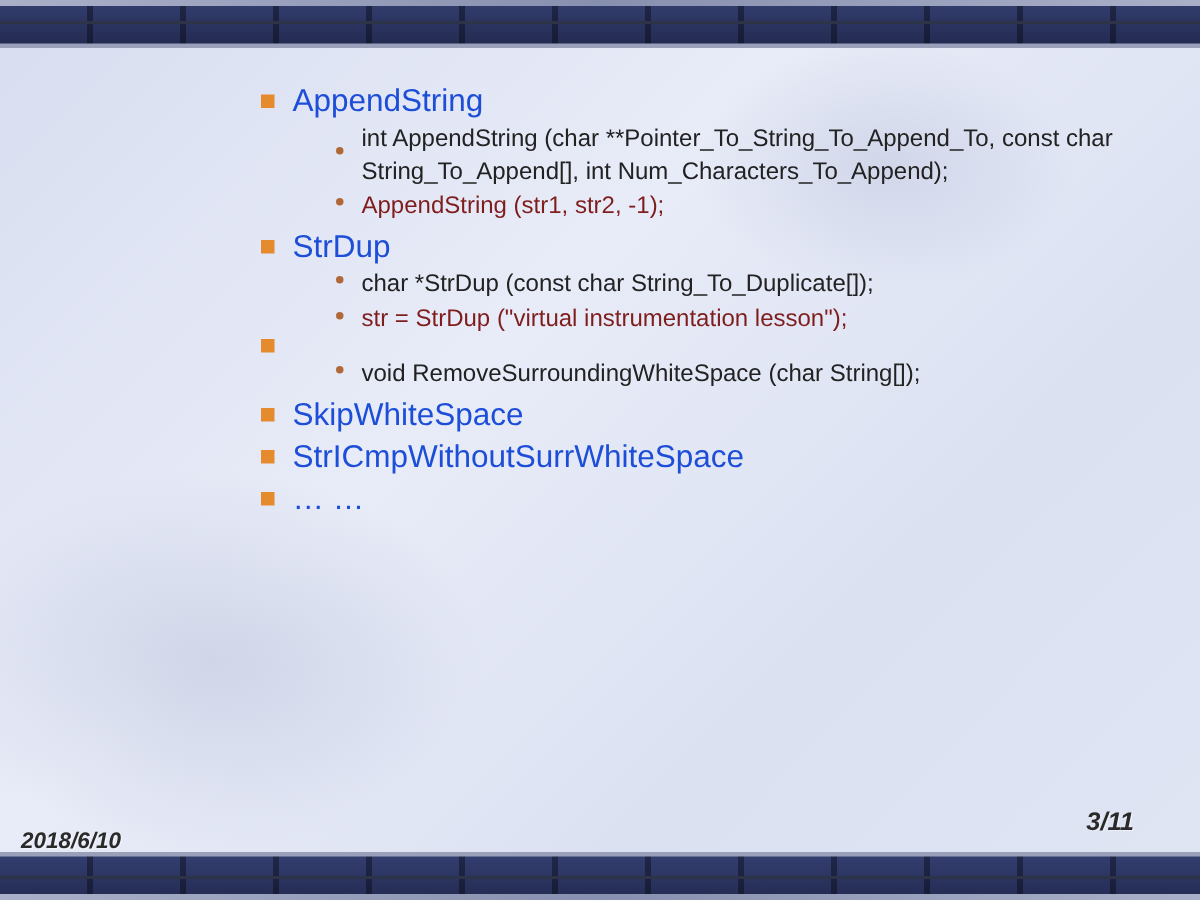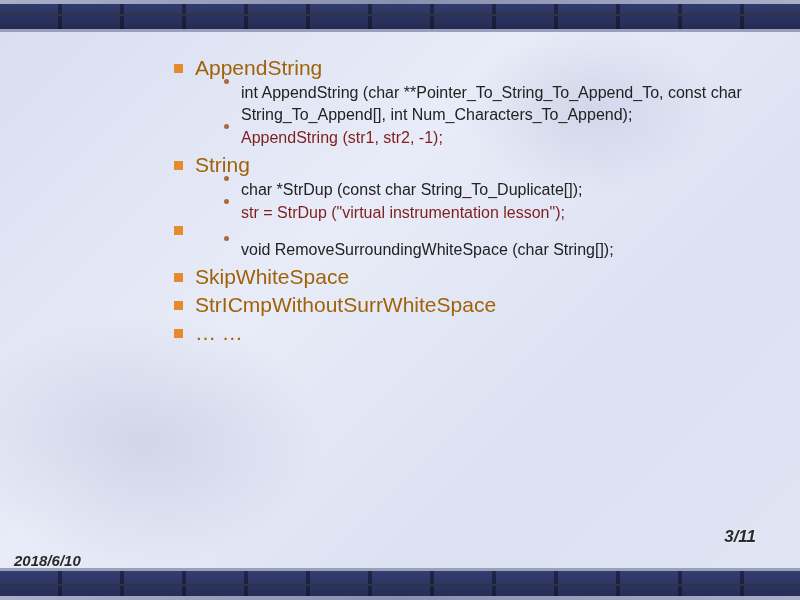--- a/index.html
+++ b/index.html
@@ -57,47 +57,47 @@
   .lvl1 > .row1 .bullet1 {
     width: 8px; height: 8px; border-radius: 50%;
     background: #a64da6; flex: 0 0 auto; position: relative; top: -4px;
   }
 
   
   .lvl2 { margin-left: 54px; margin-top: 6px; }
   .lvl2 > li { margin-top: 4px; }
   .lvl2 .row2 {
     display: flex; align-items: baseline; gap: 12px;
-    font-size: 21px; color: #a16207;
+    font-size: 21px; color: #1d4ed8;
   }
   .bullet2 {
     width: 9px; height: 9px; background: #e68a2e; flex: 0 0 auto;
     position: relative; top: -2px;
   }
 
   
   .lvl3 { margin-left: 50px; margin-top: 2px; }
   .lvl3 > li { margin-top: 2px; }
   .lvl3 .row3 {
-    display: flex; align-items: flex-start; gap: 12px;
+    display: flex; align-items: center; gap: 12px;
     font-size: 16px; color: #222; line-height: 1.35;
   }
   .bullet3 {
     width: 5px; height: 5px; border-radius: 50%;
     background: #b06838; flex: 0 0 auto; position: relative; top: -3px;
   }
   .example { color: #7f1d1d; }
 
   .footer-date {
     position: absolute; left: 14px; bottom: 31px;
     font-size: 15px; font-weight: bold; font-style: italic; color: #2a2a2a;
     text-shadow: 1px 1px 0 rgba(255,255,255,0.4);
   }
   .footer-page {
-    position: absolute; right: 44px; bottom: 53px;
+    position: absolute; right: 44px; bottom: 42px;
     font-size: 17px; font-weight: bold; font-style: italic; color: #2a2a2a;
     text-shadow: 1px 1px 0 rgba(255,255,255,0.4);
   }
 </style>
 </head>
 <body>
 
 <div class="bg-art"></div>
 <div class="brick-bar top">
     <div class="row"></div>
@@ -128,21 +128,21 @@
               <span class="bullet3"></span>
               <span class="example">AppendString (str1, str2, -1);</span>
             </div>
           </li>
         </ul>
       </li>
 
       <li>
         <div class="row2">
           <span class="bullet2"></span>
-          <span>String</span>
+          <span>StrDup</span>
         </div>
         <ul class="lvl3">
           <li>
             <div class="row3">
               <span class="bullet3"></span>
               <span>char *StrDup (const char String_To_Duplicate[]);</span>
             </div>
           </li>
           <li>
             <div class="row3">

